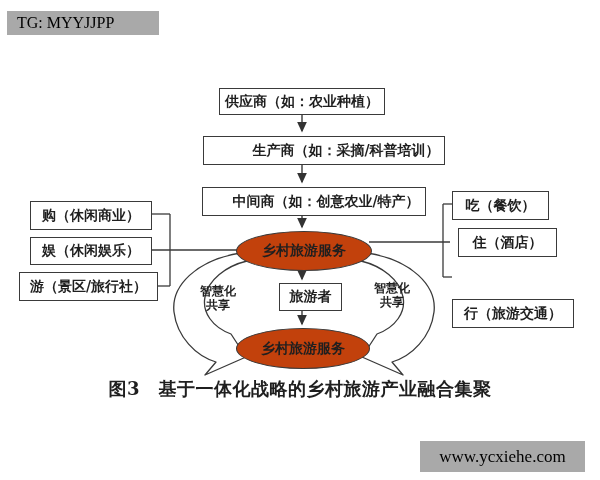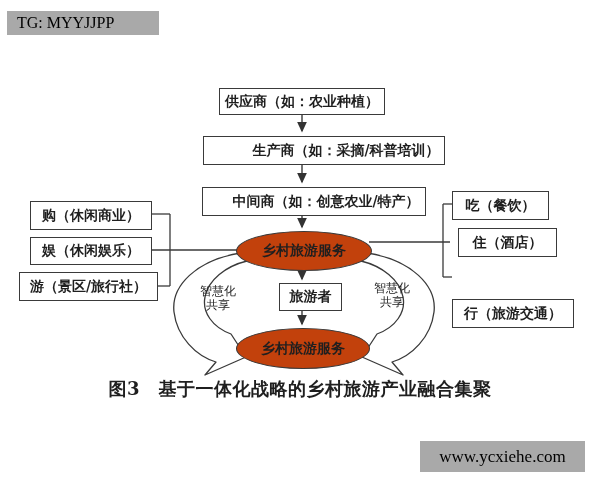--- a/index.html
+++ b/index.html
@@ -13,21 +13,21 @@
     position:absolute;z-index:2;background:#ffffff;border:1.3px solid #3a3a3a;
     display:flex;align-items:center;justify-content:center;
     font-size:14px;font-weight:600;white-space:nowrap;letter-spacing:0;
   }
   .ellipse{
     position:absolute;z-index:2;background:#c2410c;border:1.3px solid #3a3a3a;border-radius:50%;
     display:flex;align-items:center;justify-content:center;
     font-size:14px;font-weight:600;white-space:nowrap;
   }
   .smart{
-    position:absolute;z-index:3;font-size:12px;font-weight:400;line-height:14px;
+    position:absolute;z-index:3;font-size:12px;font-weight:700;line-height:14px;
     text-align:center;white-space:nowrap;
   }
   .caption{
     position:absolute;z-index:2;left:0;top:377px;width:600px;text-align:center;
     font-size:18px;font-weight:700;letter-spacing:0.5px;
   }
   .wm{
     position:absolute;z-index:5;background:#a9a9a9;color:#000000;
     font-family:Liberation Serif, serif;
     display:flex;align-items:center;

